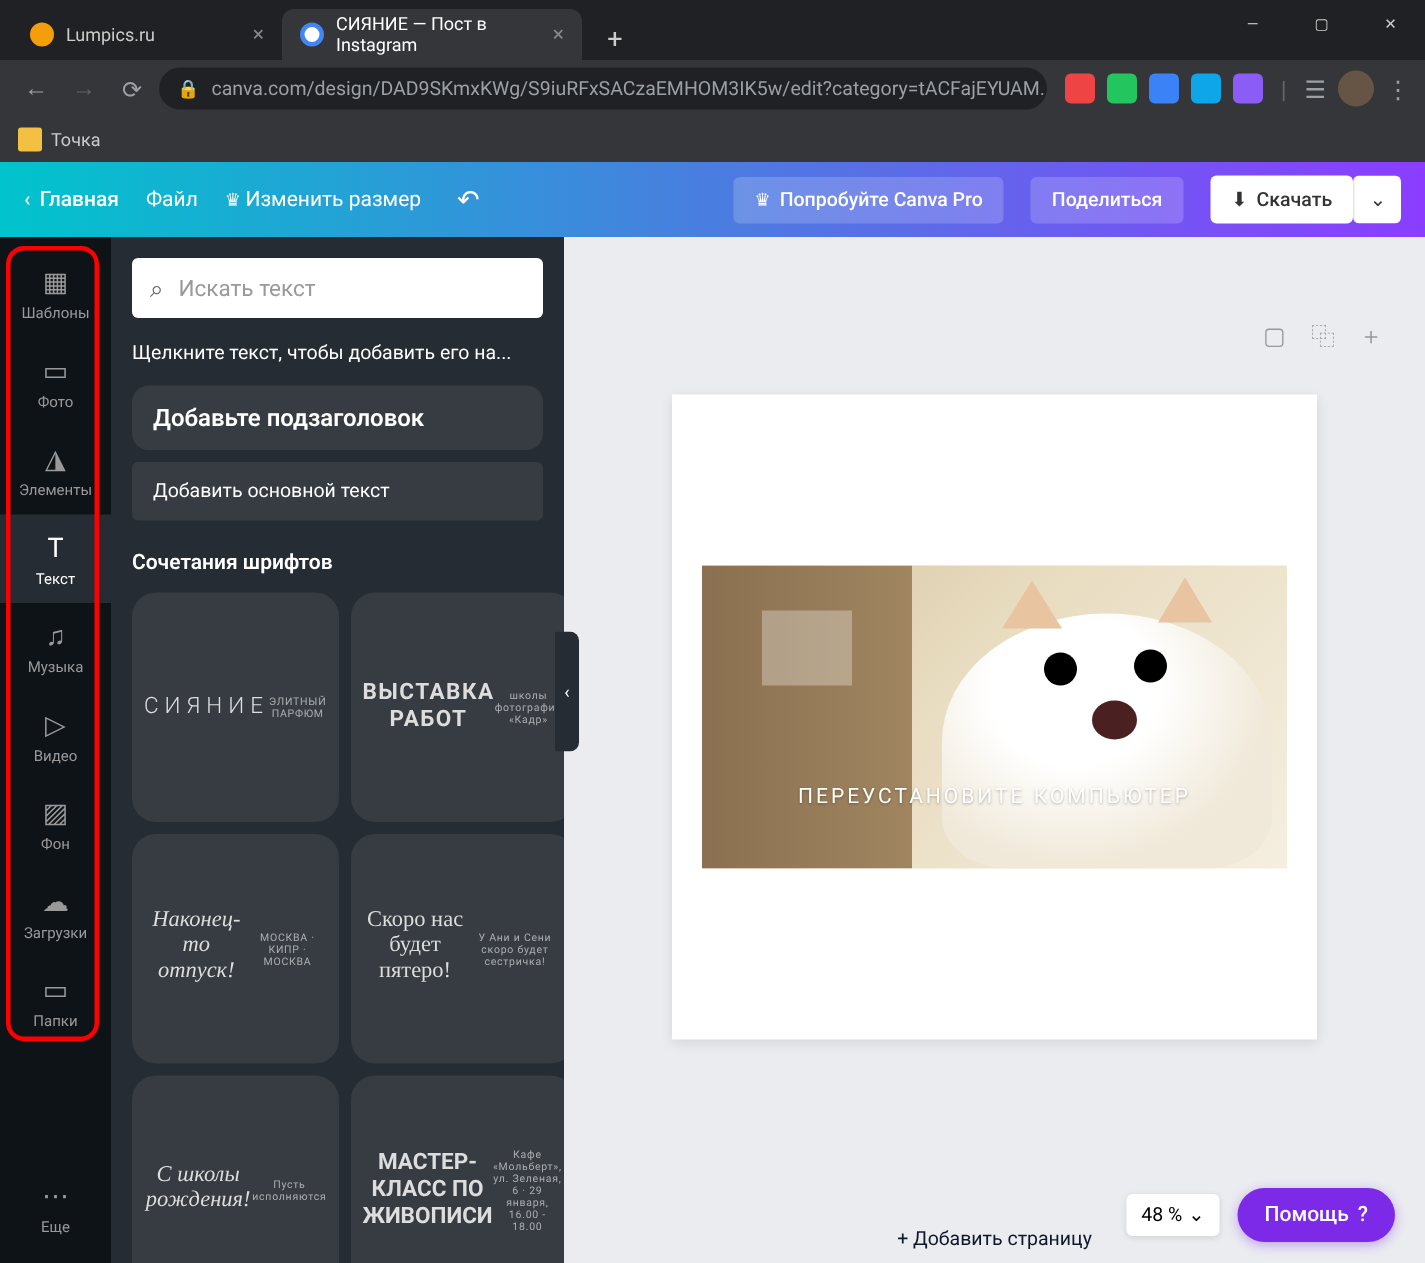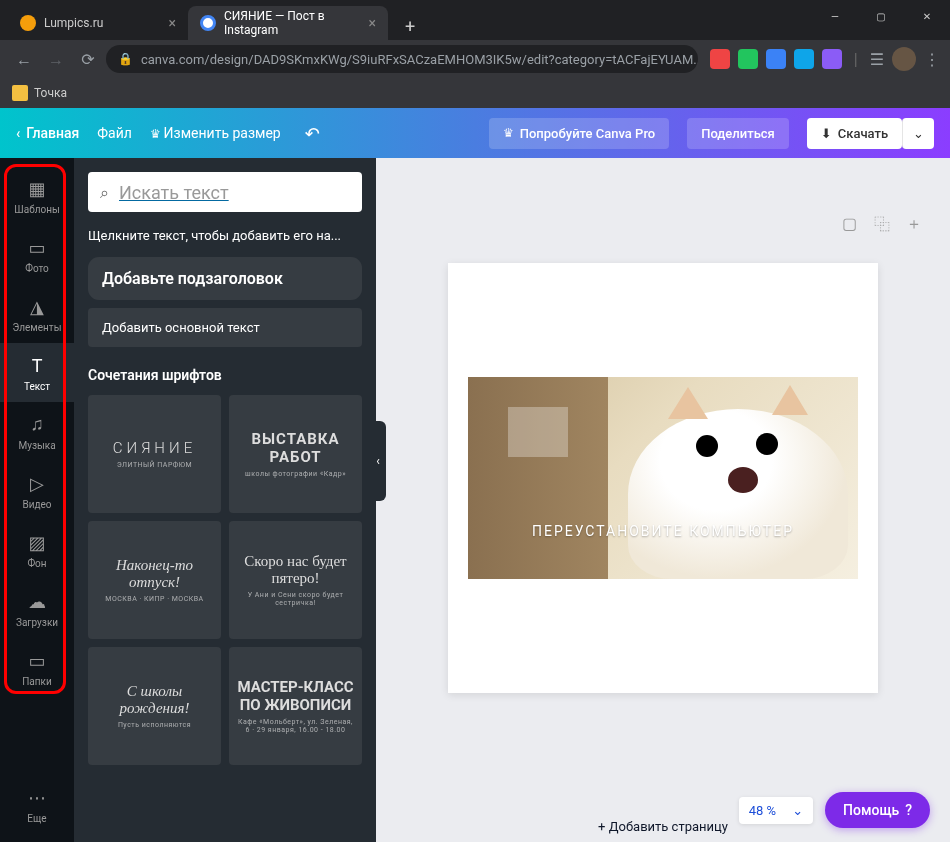--- a/index.html
+++ b/index.html
@@ -49,30 +49,30 @@
 .side-item { display: flex; flex-direction: column; align-items: center; padding: 10px 0; gap: 4px; color: #999; font-size: 10px; position: relative; }
 .side-item.active { color: #fff; }
 .side-item.active::before { content: ''; position: absolute; left: 0; top: 0; bottom: 0; width: 100%; background: #252c33; }
 .side-item > * { position: relative; z-index: 1; }
 .side-icon { width: 24px; height: 24px; display: flex; align-items: center; justify-content: center; font-size: 18px; }
 .side-highlight { position: absolute; left: 4px; top: 6px; width: 62px; height: 530px; border: 3px solid #ff0000; border-radius: 12px; z-index: 50; pointer-events: none; }
 
 
 .panel { width: 302px; background: #252c33; padding: 14px; overflow-y: auto; color: #fff; }
 .search-box { background: #fff; border-radius: 4px; height: 40px; display: flex; align-items: center; padding: 0 12px; gap: 10px; margin-bottom: 16px; }
-.search-box input { border: none; outline: none; flex: 1; font-size: 18px; color: #0369a1; text-decoration: underline; }
+.search-box input { border: none; outline: none; flex: 1; font-size: 15px; color: #0369a1; }
 .search-box input::placeholder { color: #999; }
 .panel-hint { font-size: 13px; font-weight: 400; margin-bottom: 14px; white-space: nowrap; overflow: hidden; text-overflow: ellipsis; }
 .text-btn { background: #363c42; border-radius: 4px; padding: 12px 14px; margin-bottom: 8px; cursor: pointer; }
 .text-btn.h1 { font-size: 22px; font-weight: 700; white-space: nowrap; overflow: hidden; text-overflow: ellipsis; }
 .text-btn.h2 { font-size: 16px; font-weight: 600; border-radius: 11px; }
 .text-btn.body { font-size: 13px; }
 .section-label { font-size: 14px; font-weight: 600; margin: 20px 0 12px 0; }
 .font-grid { display: grid; grid-template-columns: 1fr 1fr; gap: 8px; }
-.font-card { background: #363c42; border-radius: 4px; height: 118px; display: flex; flex-direction: column; align-items: center; justify-content: center; text-align: center; padding: 8px; font-size: 11px; color: #ddd; cursor: pointer; }
+.font-card { background: #363c42; border-radius: 16px; height: 153px; display: flex; flex-direction: row; align-items: center; justify-content: center; text-align: center; padding: 8px; font-size: 11px; color: #ddd; cursor: pointer; }
 .font-card .main-t { font-size: 15px; margin-bottom: 4px; }
 .font-card .sub-t { font-size: 7px; opacity: 0.7; letter-spacing: 0.5px; }
 
 
 .panel-chev { position: absolute; left: 370px; top: 50%; width: 16px; height: 80px; background: #252c33; border-radius: 0 6px 6px 0; display: flex; align-items: center; justify-content: center; color: #fff; font-size: 12px; z-index: 10; }
 
 
 .canvas-area { flex: 1; background: #ebecf0; position: relative; display: flex; flex-direction: column; overflow: hidden; }
 .canvas-controls { position: absolute; right: 26px; top: 56px; display: flex; gap: 14px; color: #999; }
 .canvas-ctrl-icon { width: 18px; height: 18px; cursor: pointer; }
@@ -86,21 +86,21 @@
 .cat-eye.l { right: 140px; top: 58px; }
 .cat-eye.r { right: 80px; top: 56px; }
 .cat-mouth { position: absolute; right: 100px; top: 90px; width: 30px; height: 26px; background: #4a2020; border-radius: 50%; }
 .cat-text { position: absolute; bottom: 40px; left: 0; right: 0; text-align: center; color: #fff; font-size: 14px; letter-spacing: 2px; font-weight: 400; text-shadow: 0 1px 2px rgba(0,0,0,0.3); }
 .bg-wall { position: absolute; left: 0; top: 0; width: 140px; height: 100%; background: linear-gradient(90deg, #8a7050 0%, #a08560 100%); }
 .bg-wall::after { content: ''; position: absolute; left: 40px; top: 30px; width: 60px; height: 50px; background: rgba(255,255,255,0.3); }
 
 .add-page { margin: 14px auto 0; width: 430px; text-align: center; padding: 8px; color: #0f172a; font-size: 13px; border-radius: 4px; cursor: pointer; }
 
 .bottom-ctrls { position: absolute; bottom: 14px; right: 20px; display: flex; gap: 12px; align-items: center; }
-.zoom { background: #fff; border-radius: 4px; padding: 6px 10px; font-size: 13px; color: #1d4ed8; box-shadow: 0 1px 4px rgba(0,0,0,0.1); display: flex; align-items: center; gap: 16px; }
+.zoom { background: #fff; border-radius: 4px; padding: 6px 10px; font-size: 13px; color: #000000; box-shadow: 0 1px 4px rgba(0,0,0,0.1); display: flex; align-items: center; gap: 4px; }
 .help-btn { background: #7d2ae8; color: #fff; border-radius: 20px; padding: 10px 18px; font-size: 14px; font-weight: 500; display: flex; align-items: center; gap: 6px; box-shadow: 0 2px 8px rgba(125,42,232,0.4); }
 </style>
 </head>
 <body>
 
 <div class="tab-bar">
   <div class="tab">
     <div class="tab-favicon" style="background:#f59e0b"></div>
     <span>Lumpics.ru</span>
     <span class="tab-close">×</span>

